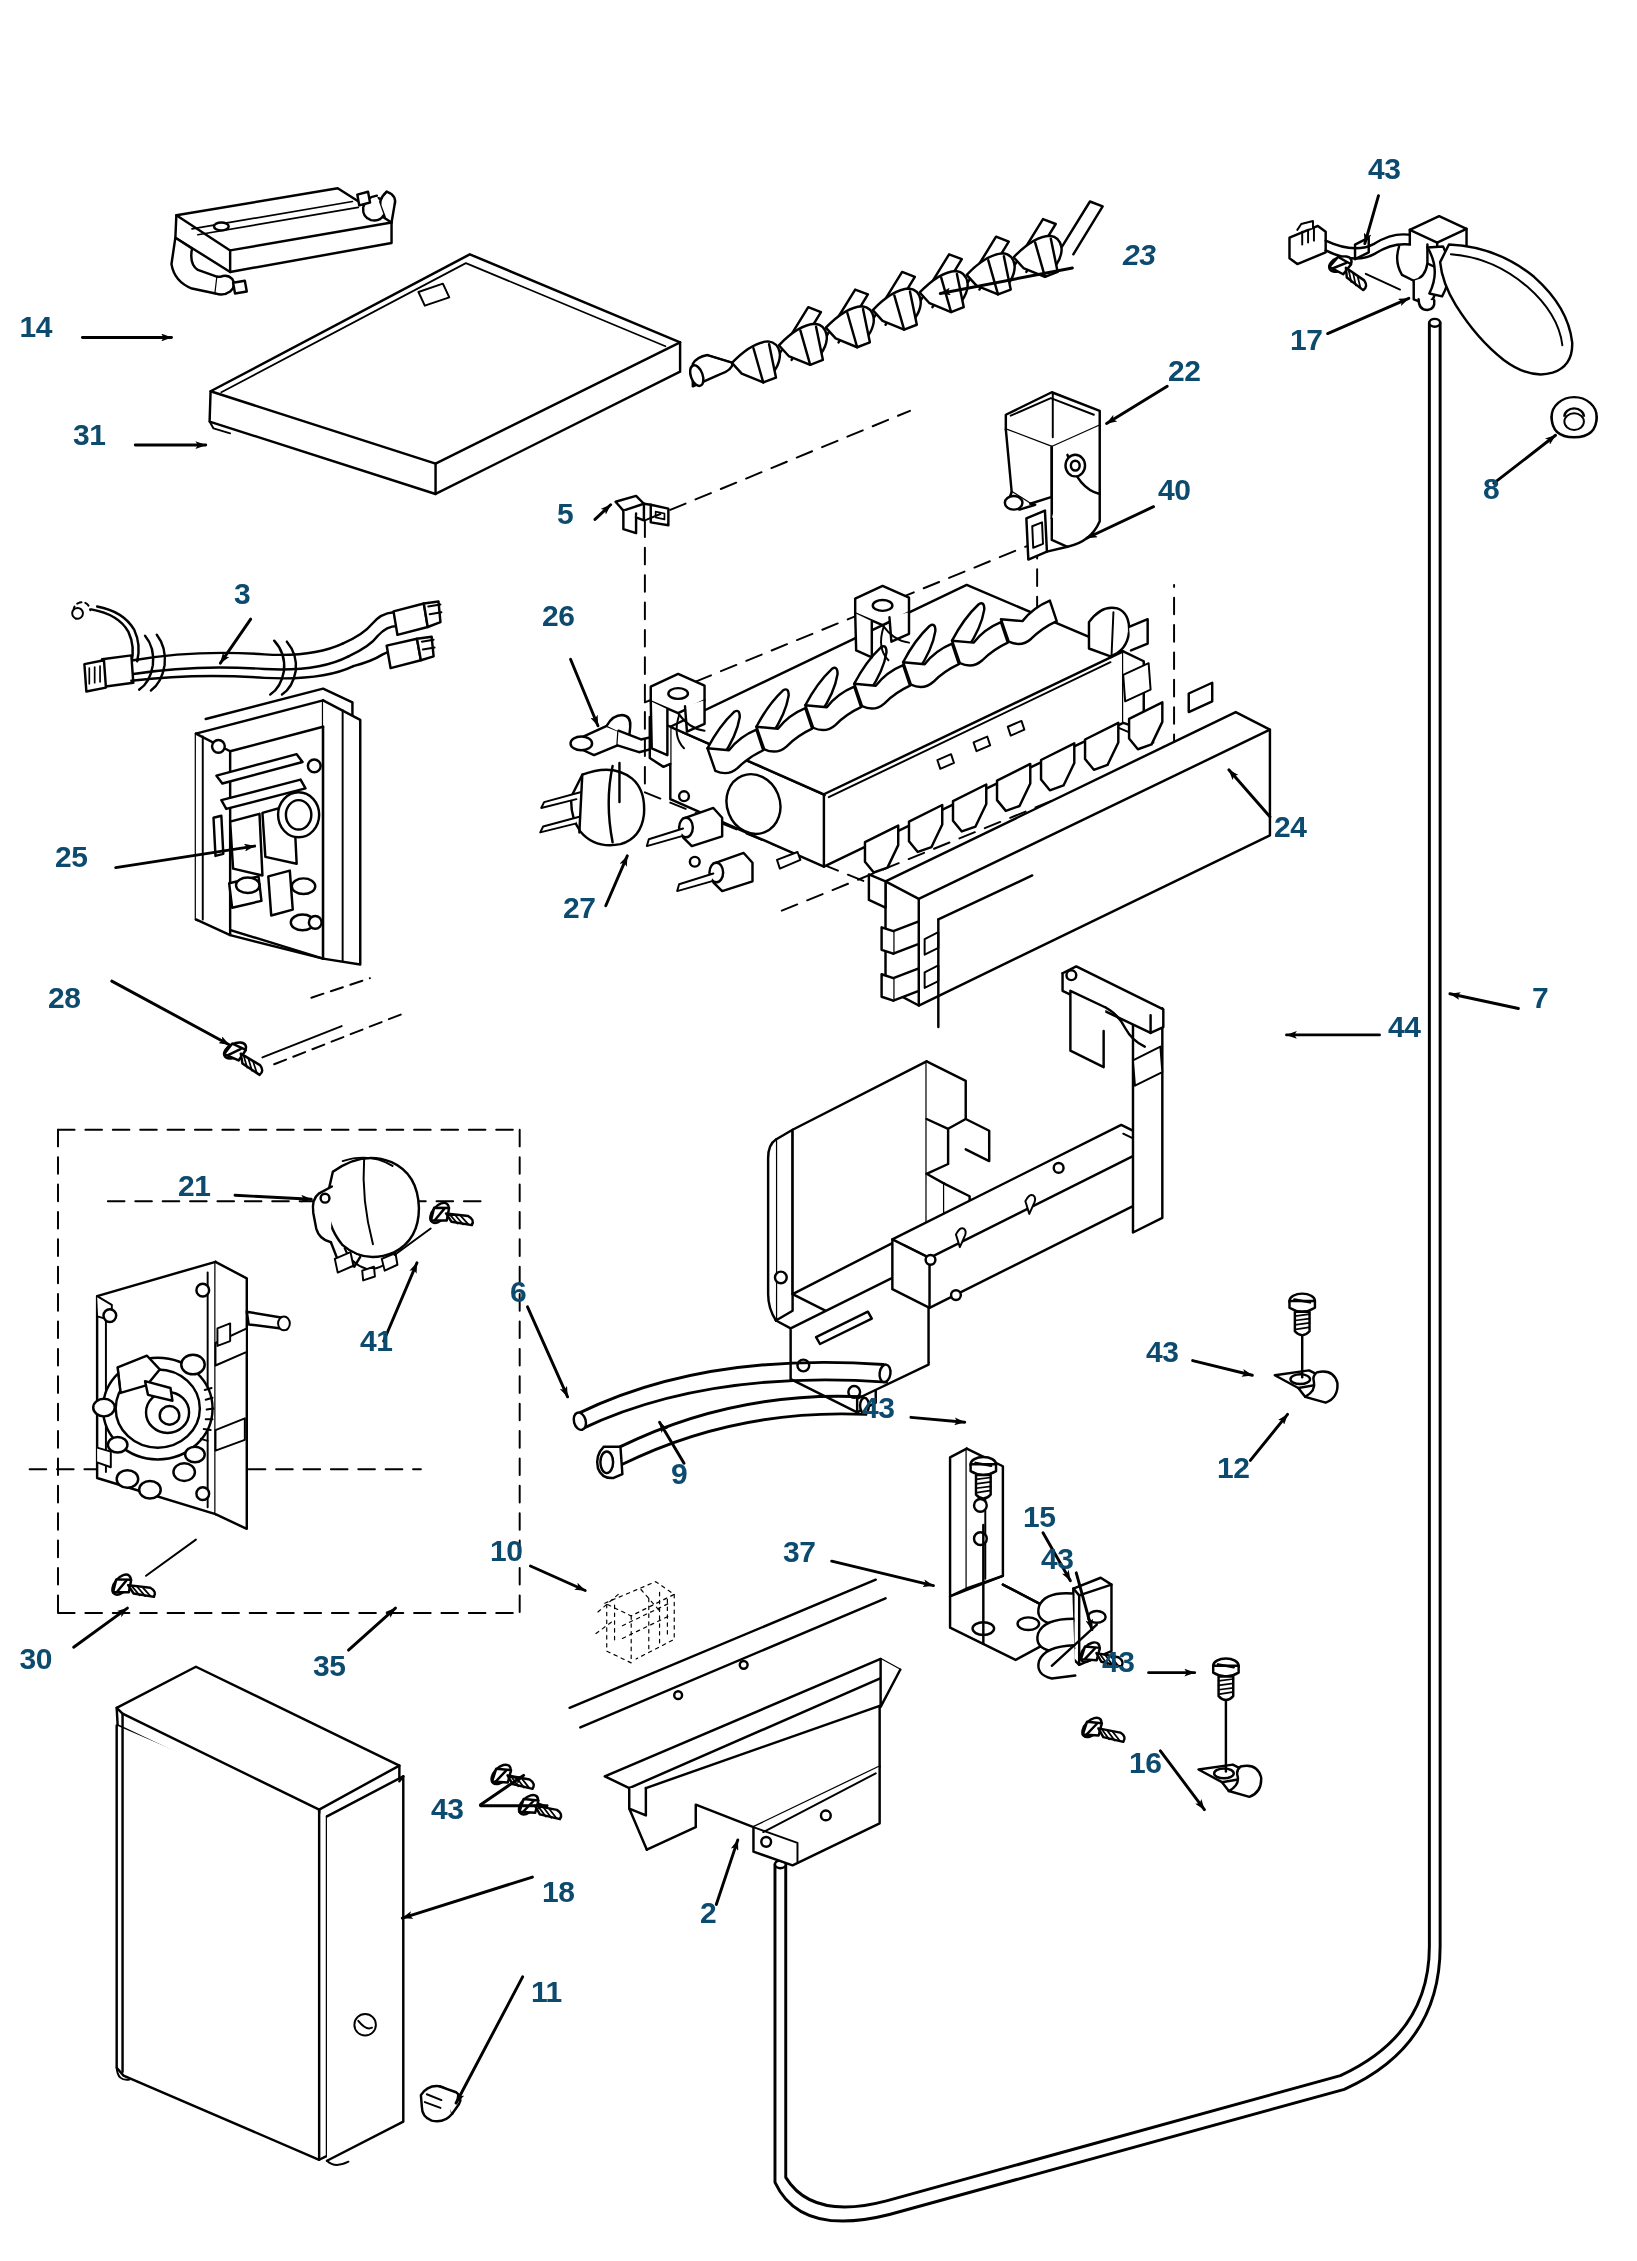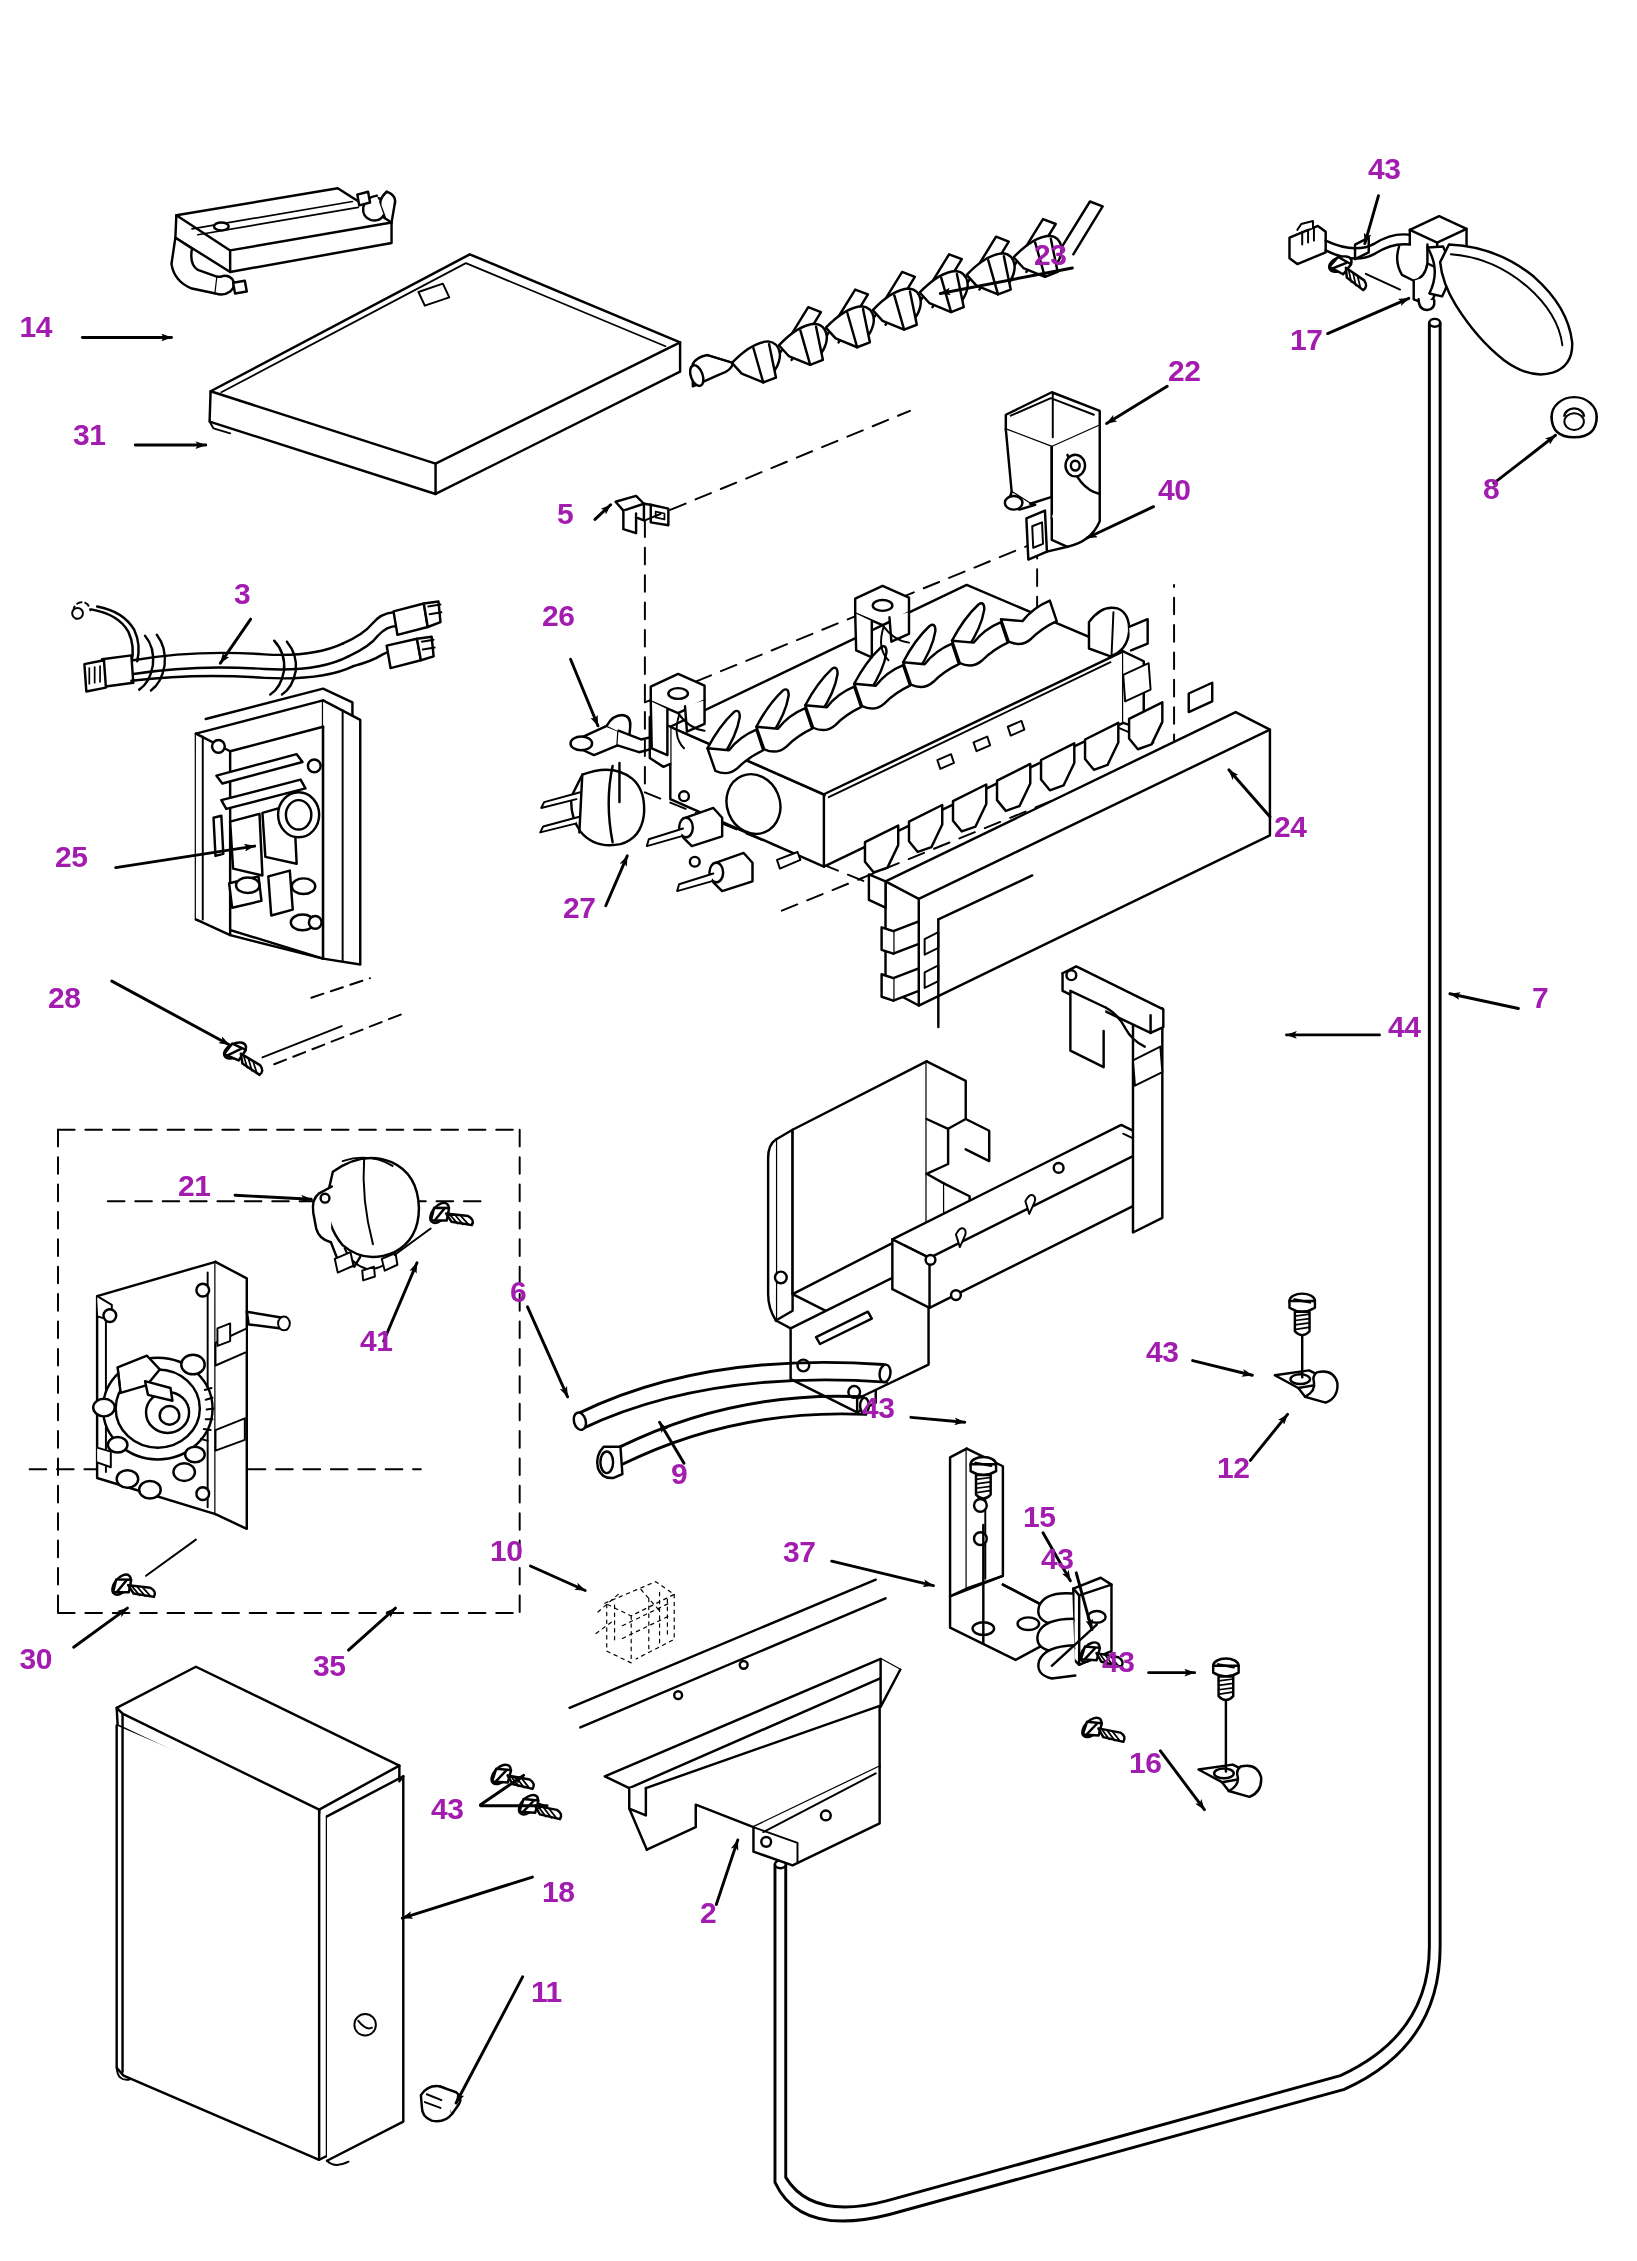--- a/index.html
+++ b/index.html
@@ -1,19 +1,19 @@
 <!DOCTYPE html>
 <html style="font-size:7.8px"><head>
 <meta charset="utf-8">
 <style>
   html,body{margin:0;padding:0;background:#fff;}
   body{font-family:"Liberation Sans",sans-serif;}
   #sheet{position:relative;width:1638px;height:2261px;background:#fff;overflow:hidden;}
   #sheet svg.art{position:absolute;left:0;top:0;width:1638px;height:2261px;}
-  .cal{position:absolute;font-family:"Liberation Sans",sans-serif;font-weight:700;color:#a21caf;
+  .cal{position:absolute;font-family:"Liberation Sans",sans-serif;font-weight:700;color:#0c4a6e;
        font-size:30px;line-height:1;letter-spacing:-0.5px;white-space:nowrap;}
 </style>
 </head>
 <body>
 
 <div id="sheet">
 
 <svg class="art" viewBox="0 0 3348 4623">
   <defs>
     <marker id="ah" markerWidth="22" markerHeight="16" refX="21" refY="8" orient="auto" markerUnits="userSpaceOnUse">
@@ -639,21 +639,21 @@
 </svg>
 
 <span class="cal" style="left:19.6px;  top:312px;">14</span>
 <span class="cal" style="left:73px; top:420px;">31</span>
 <span class="cal" style="left:234px; top:579px;">3</span>
 <span class="cal" style="left:55px; top:842px;">25</span>
 <span class="cal" style="left:48px;  top:939px;margin-top:44px;">28</span>
 <span class="cal" style="left:557px;top:499px;">5</span>
 <span class="cal" style="left:542px;top:601px;">26</span>
 <span class="cal" style="left:563px;top:893px;">27</span>
-<span class="cal" style="left:1034px;top:240px;">23</span>
+<span class="cal" style="left:1123px;top:240px;font-style:italic;">23</span>
 <span class="cal" style="left:1168px;top:356px;">22</span>
 <span class="cal" style="left:1158px;top:475px;">40</span>
 <span class="cal" style="left:1274px;top:812px;">24</span>
 <span class="cal" style="left:1368px;top:154px;">43</span>
 <span class="cal" style="left:1290px;top:325px;">17</span>
 <span class="cal" style="left:1483px;top:474px;">8</span>
 <span class="cal" style="left:1532px;top:983px;">7</span>
 <span class="cal" style="left:1388px;top:1012px;">44</span>
 <span class="cal" style="left:178px; top:1171px;">21</span>
 <span class="cal" style="left:360px; top:1326px;">41</span>

